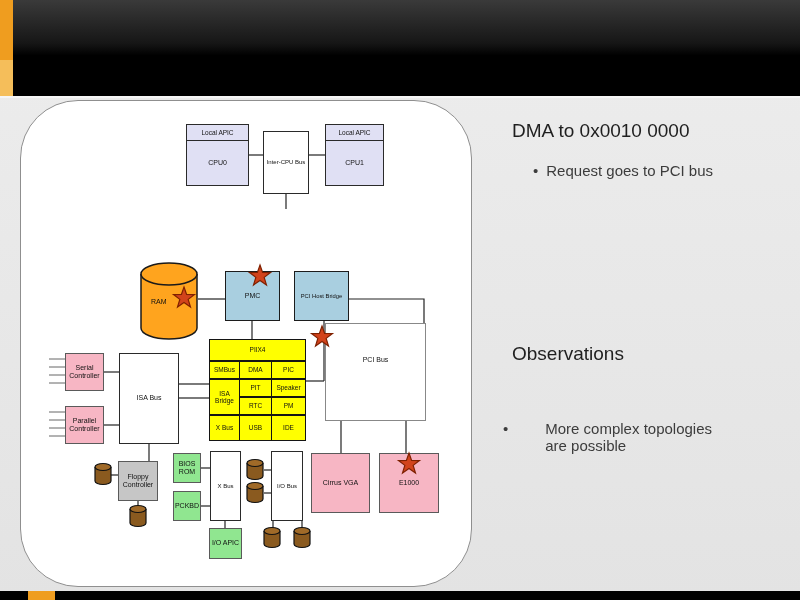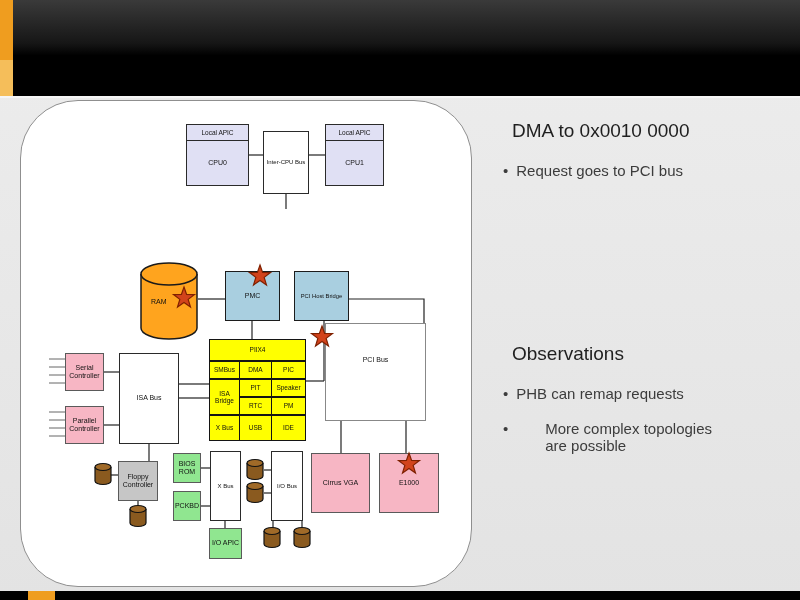--- a/index.html
+++ b/index.html
@@ -36,21 +36,21 @@
   .cpu{flex-direction:column;align-items:stretch;padding:0;}
   .cpu .hd{height:15px;border-bottom:1px solid #2a2a2a;display:flex;
     align-items:center;justify-content:center;font-size:6.5px;}
   .cpu .bd{flex:1;display:flex;align-items:center;justify-content:center;}
   .chipLabel{position:absolute;left:0;right:0;top:22px;text-align:center;font-size:8px;color:#111;}
   
   .notes{position:absolute;left:500px;top:0;width:295px;height:600px;color:#3c3c3c;}
   .nh{position:absolute;font-size:19px;font-weight:normal;color:#1f1f1f;white-space:nowrap;}
   .nb{position:absolute;font-size:15px;}
   .nb .dot{margin-right:8px;}
-  .nowrap{white-space:nowrap;}
+  .nowrap{white-space:nowrap;margin-left:30px;}
   .wrapItem{width:226px;display:flex;}
   .wrapItem .txt{display:inline-block;width:212px;margin-left:29px;}
 </style>
 </head>
 <body>
 
 <div class="header">
   <div class="accent"></div>
 </div>
 
@@ -178,23 +178,20 @@
     </g>
   </svg>
 </div>
 
 <div class="notes">
   <div class="nh" style="left:12px;top:120px;">DMA to 0x0010 0000</div>
   <div class="nb nowrap" style="left:3px;top:162px;">
     <span class="dot">•</span><span>Request goes to PCI bus</span>
   </div>
   <div class="nh" style="left:12px;top:343px;">Observations</div>
-  <div class="nb nowrap" style="left:3px;top:385px;">
-    <span class="dot">•</span><span>PHB can remap requests</span>
-  </div>
   <div class="nb wrapItem" style="left:3px;top:420px;">
     <span class="dot">•</span>
       <span class="txt">More complex topologies are possible</span>
   </div>
 </div>
 
 <div class="footer">
   <div class="footer-accent"></div>
 </div>
 

